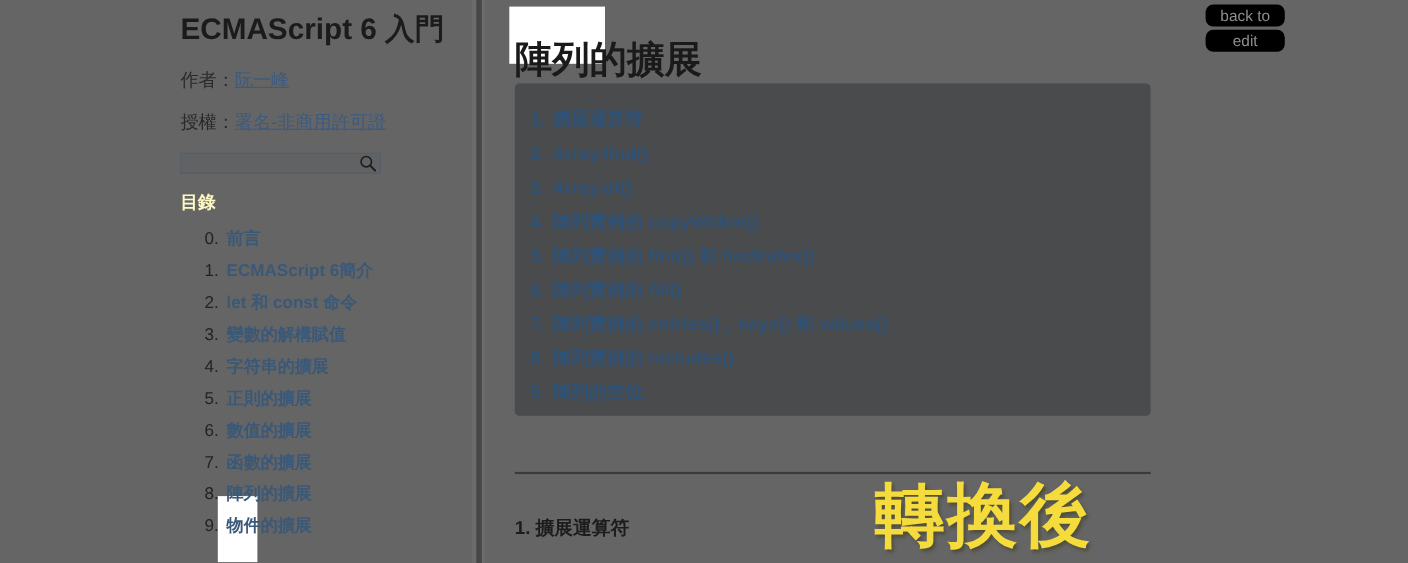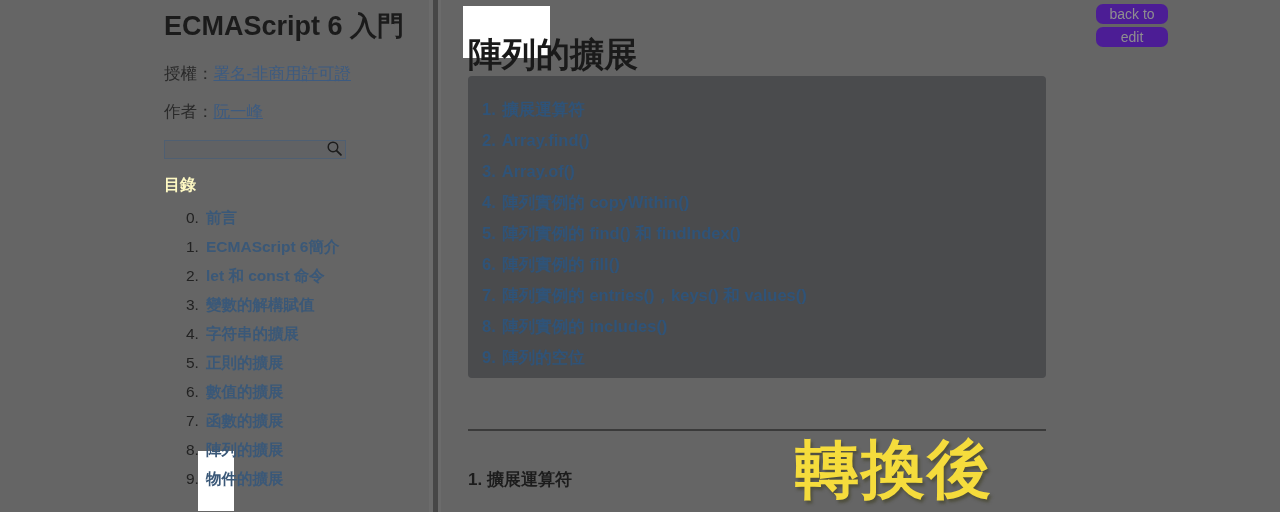--- a/index.html
+++ b/index.html
@@ -248,21 +248,21 @@
     position: absolute;
     right: 112px;
     top: 4px;
     display: flex;
     flex-direction: column;
     align-items: center;
     gap: 3px;
     z-index: 6;
   }
   .tr-btn {
-    background: #4c1d95;
+    background: #000000;
     color: #8f8f8f;
     border: none;
     border-radius: 7px;
     font-family: "Liberation Sans", sans-serif;
     font-size: 14px;
     line-height: 18px;
     padding: 1px 12px;
     min-width: 72px;
     text-align: center;
     cursor: pointer;
@@ -288,25 +288,25 @@
 </head>
 <body>
 
 <div id="page">
 
   <div id="sidebar">
 
     <div id="book-title">ECMAScript 6 入門</div>
 
     <div class="meta-line">
+      <span>作者：</span><a class="link" href="#">阮一峰</a>
+    </div>
+
+    <div class="meta-line">
       <span>授權：</span><a class="link" href="#">署名-非商用許可證</a>
-    </div>
-
-    <div class="meta-line">
-      <span>作者：</span><a class="link" href="#">阮一峰</a>
     </div>
 
     <div id="search-wrap">
       <input id="search-input" type="text" placeholder="" style="">
       <svg id="search-icon" viewBox="0 0 20 20">
         <circle cx="8.2" cy="8.2" r="5.6" fill="none" stroke="#1c1c1c" stroke-width="1.7"></circle>
         <line x1="12.4" y1="12.4" x2="17.6" y2="17.6" stroke="#1c1c1c" stroke-width="2.1" stroke-linecap="round"></line>
       </svg>
     </div>
 

